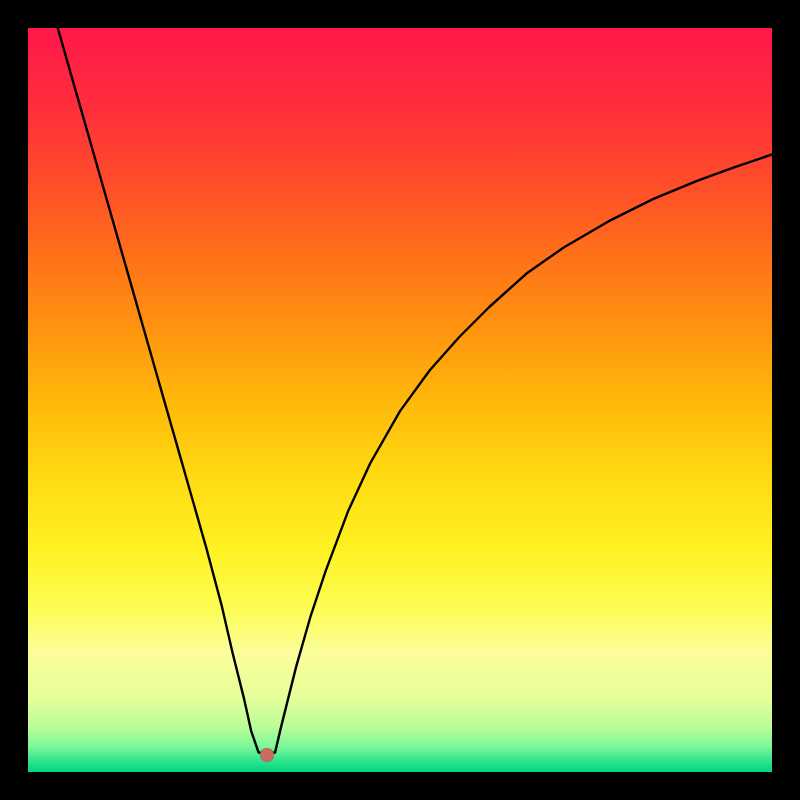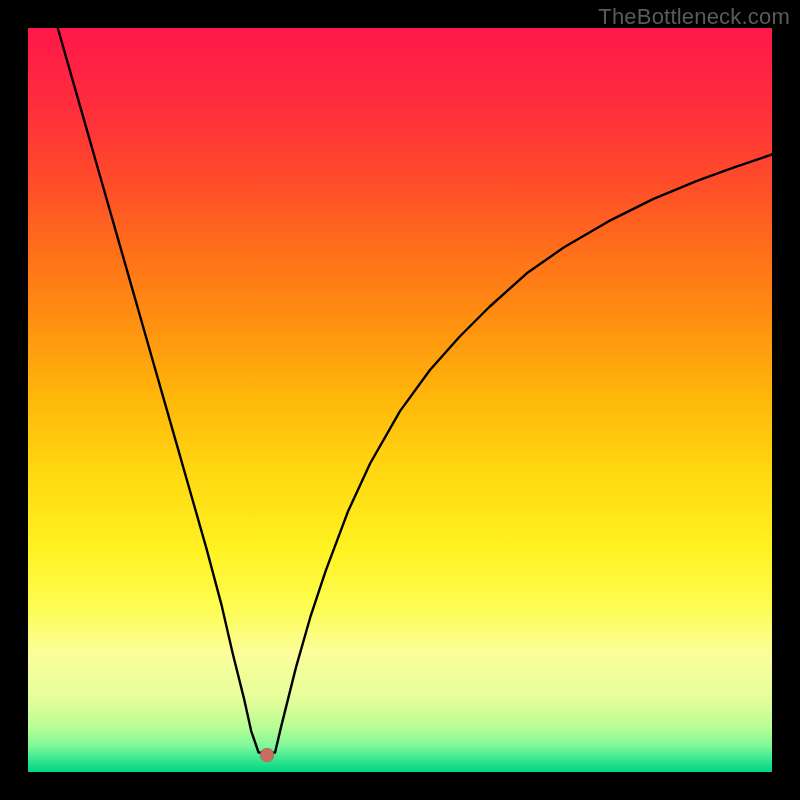--- a/index.html
+++ b/index.html
@@ -54,21 +54,20 @@
     transform: translate(-50%, -50%);
     background: #c96d60;
     box-shadow: 0 0 1px rgba(0,0,0,0.4) inset;
     z-index: 10;
   }
 </style>
 </head>
 <body>
 
 <div class="frame">
-  <div class="watermark">TheBottleneck.com</div>
 
   <div class="plot-area">
     <svg class="gradient" viewBox="0 0 100 100" preserveAspectRatio="none">
       <defs>
         <linearGradient id="bg-grad" x1="0" y1="0" x2="0" y2="1">
             <stop offset="0.00%" stop-color="#ff184a"></stop>
             <stop offset="10.00%" stop-color="#ff2c3d"></stop>
             <stop offset="20.00%" stop-color="#ff4a2b"></stop>
             <stop offset="30.00%" stop-color="#ff6f1a"></stop>
             <stop offset="40.00%" stop-color="#ff9210"></stop>

